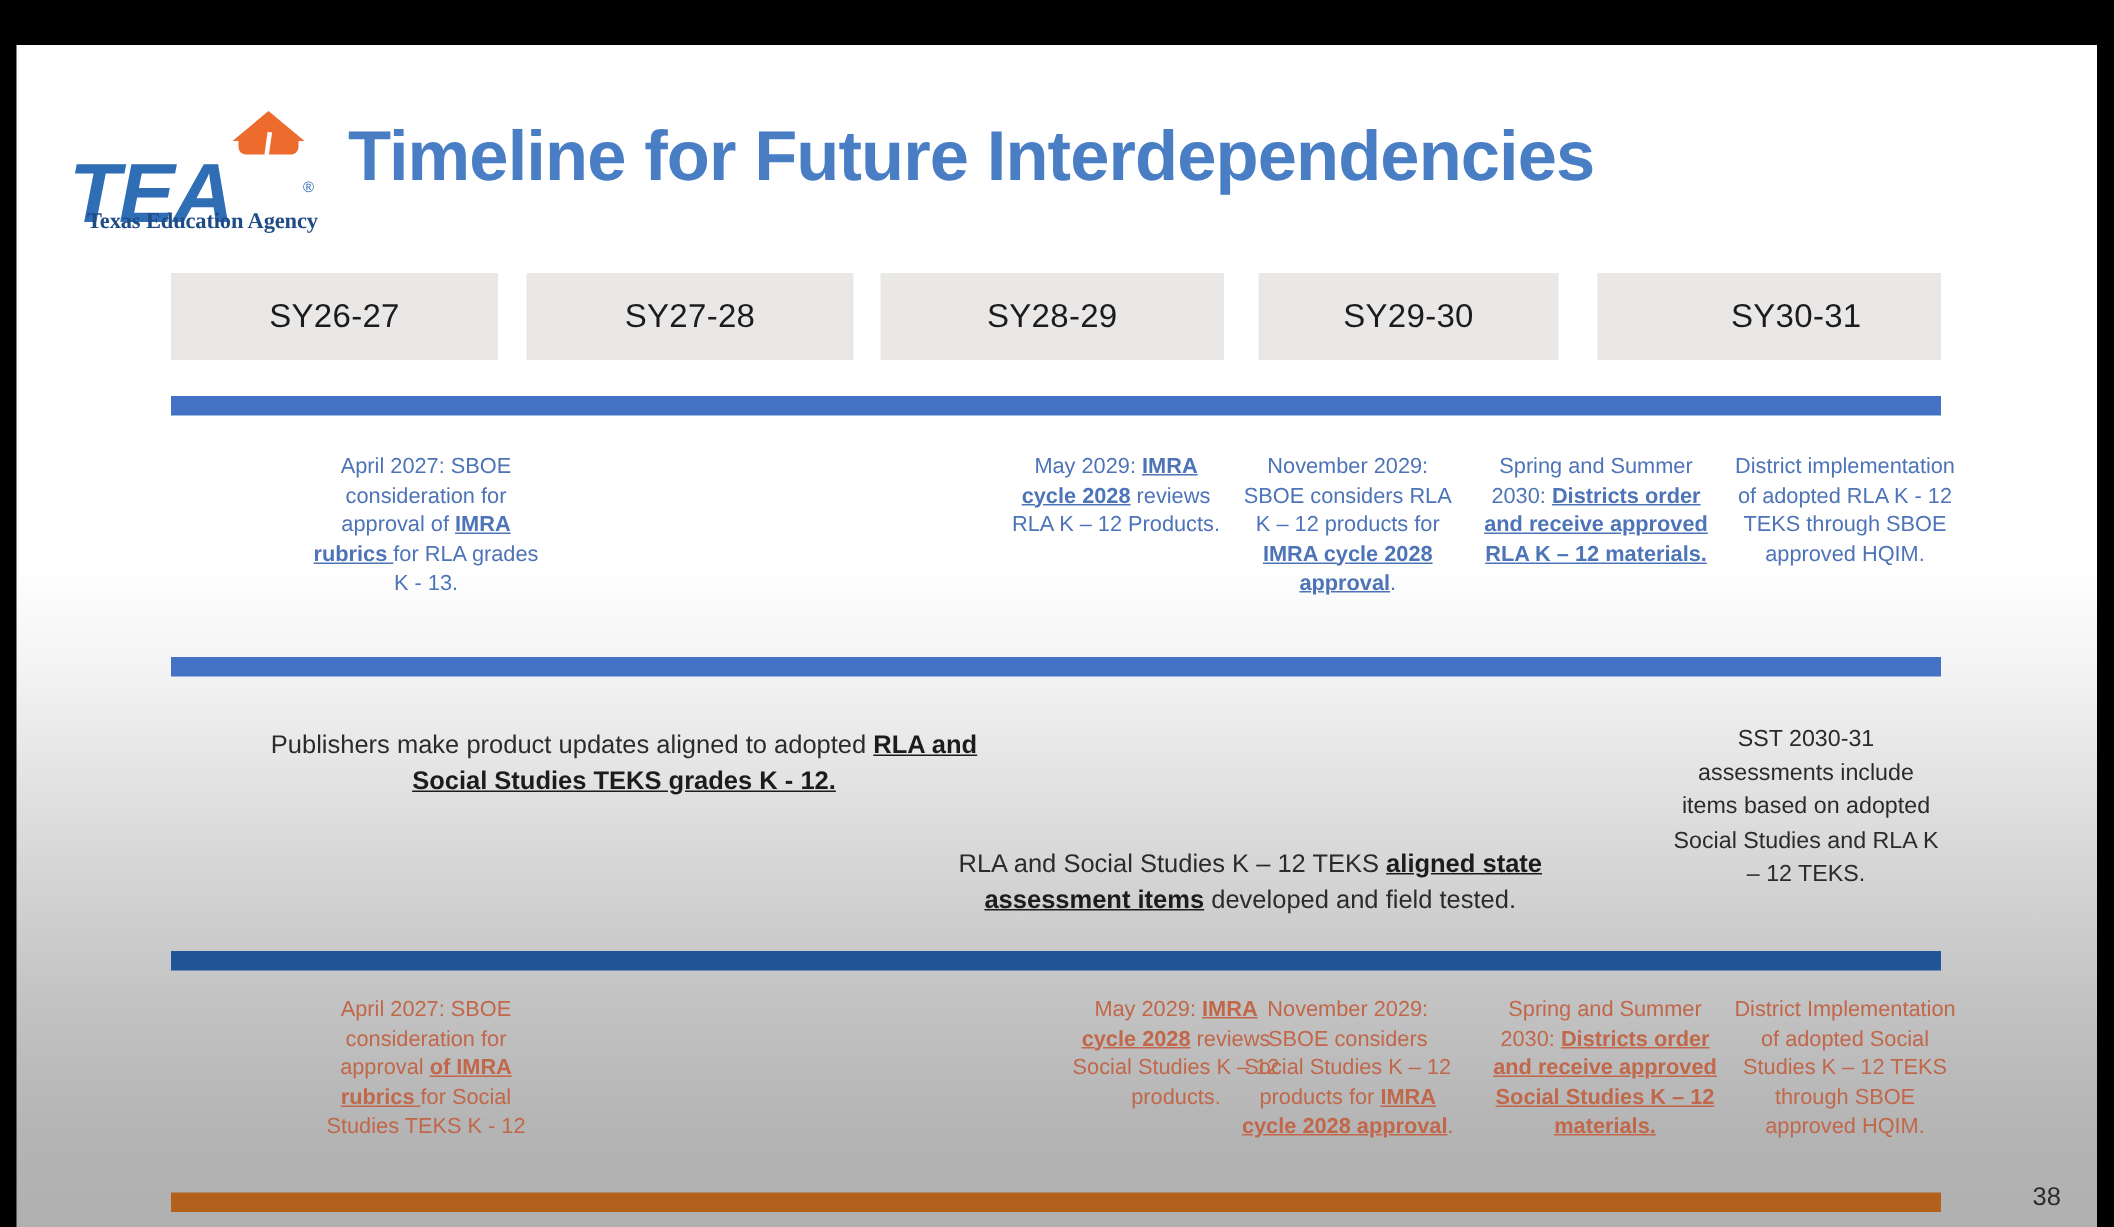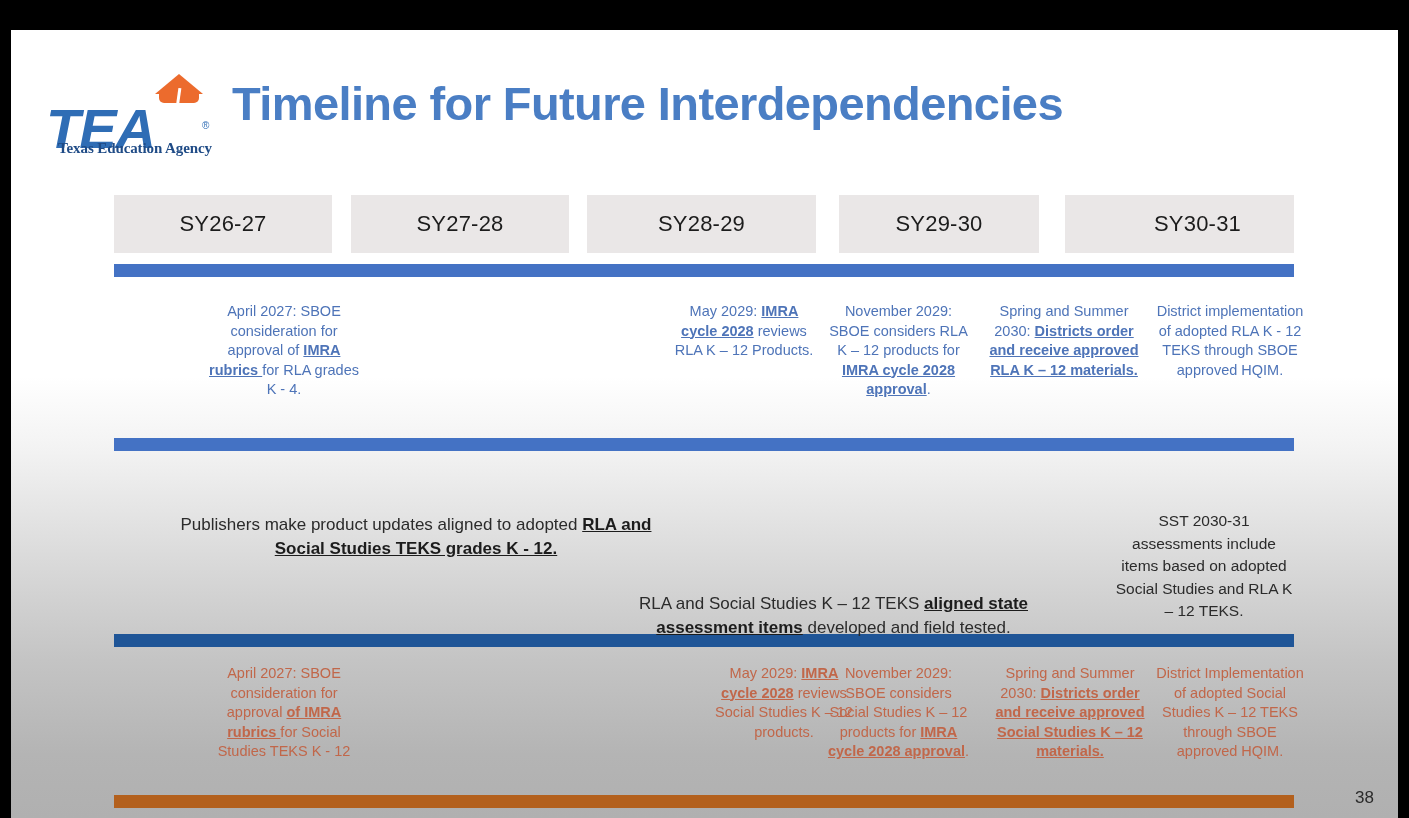--- a/index.html
+++ b/index.html
@@ -113,21 +113,21 @@
     font-weight: bold;
     color: #4a7ec4;
     letter-spacing: -0.6px;
     white-space: nowrap;
   }
 
   
   #sy-row {
     position: absolute;
     left: 103px;
-    top: 165px;
+    top: 152px;
     width: 1180px;
     height: 74px;
   }
   .sy-box {
     position: absolute;
     background: #eae7e7;
     display: flex;
     align-items: center;
     justify-content: center;
     color: #1c1c1c;
@@ -174,21 +174,20 @@
     text-decoration: underline;
   }
 
   
   .narrative {
     position: absolute;
     text-align: center;
     color: #2b2b2b;
     font-size: 17px;
     line-height: 24px;
-    margin-top: 28px;
   }
   .narrative b {
     font-weight: bold;
     text-decoration: underline;
     color: #1c1c1c;
   }
 
   #narr-publishers { left: 150px;  top: 455px; width: 510px; }
   #narr-assessment { left: 615px;  top: 534px; width: 415px; }
   #narr-sst {
@@ -241,21 +240,21 @@
           <span>SY30-31</span>
         </div>
       </div>
 
     <div class="rule blue" id="rule-top"></div>
     <div class="rule blue" id="rule-mid"></div>
     <div class="rule navy" id="rule-mid2"></div>
     <div class="rule orange" id="rule-bottom"></div>
 
     <div class="cell-row" id="row-blue">
-        <div class="cell blue" style="left: 90px; width: 160px; top: 0px;"><span>April 2027: SBOE consideration for approval of </span><b>IMRA rubrics </b><span>for RLA grades K - 4.</span></div>
+        <div class="cell blue" style="left: 90px; width: 160px; top: 0px;"><span>April 2027: SBOE consideration for approval of </span><b>IMRA rubrics </b><span>for RLA grades K - 13.</span></div>
         <div class="cell blue" style="left: 560px; width: 140px; top: 0px;"><span>May 2029: </span><b>IMRA cycle 2028</b><span> reviews RLA K – 12 Products.</span></div>
         <div class="cell blue" style="left: 712px; width: 145px; top: 0px;"><span>November 2029: SBOE considers RLA K – 12 products for </span><b>IMRA cycle 2028 approval</b><span>.</span></div>
         <div class="cell blue" style="left: 870px; width: 160px; top: 0px;"><span>Spring and Summer 2030: </span><b>Districts order and receive approved RLA K – 12  materials.</b></div>
         <div class="cell blue" style="left: 1040px; width: 152px; top: 0px;"><span>District implementation of adopted RLA K - 12 TEKS through SBOE approved HQIM.</span></div>
       </div>
 
     <div class="narrative" id="narr-publishers"><span>Publishers make product updates aligned to adopted </span><b>RLA and Social Studies TEKS grades K - 12.</b></div>
     <div class="narrative" id="narr-assessment"><span>RLA and Social Studies K – 12 TEKS </span><b>aligned state assessment items</b><span> developed and field tested.</span></div>
     <div class="narrative" id="narr-sst"><span>SST 2030-31 assessments include items based on adopted Social Studies and RLA K – 12 TEKS.</span></div>
 

